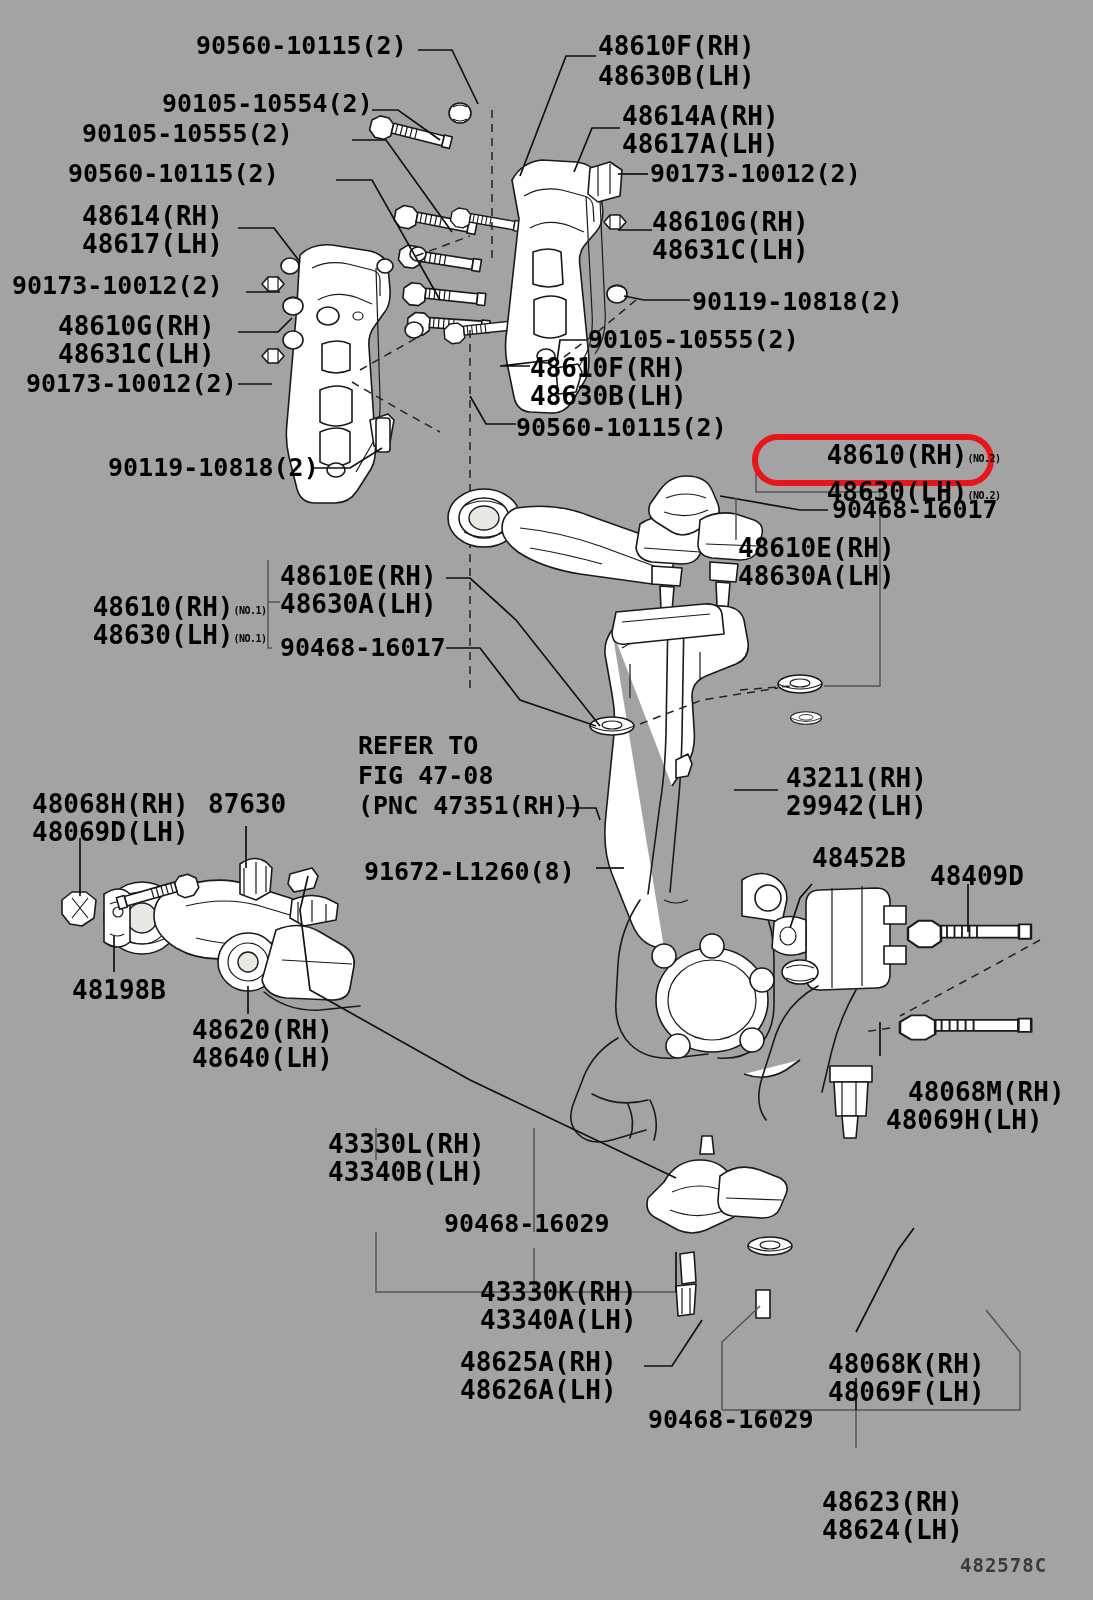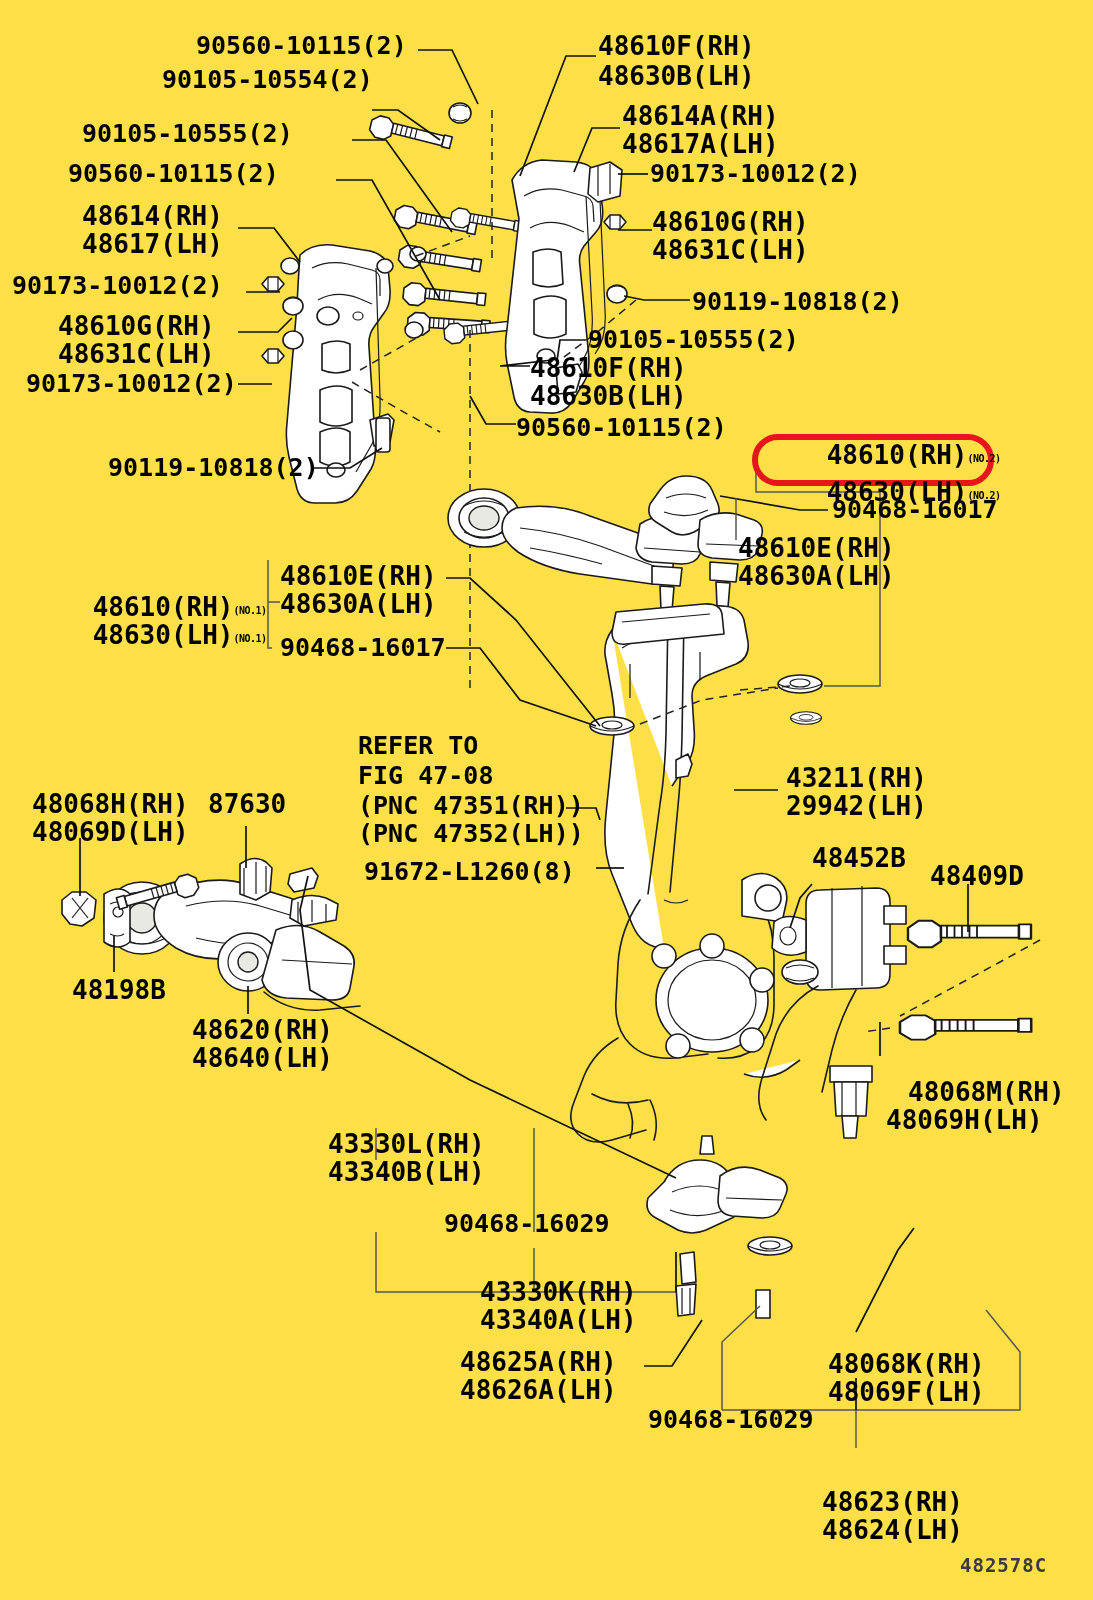--- a/index.html
+++ b/index.html
@@ -1,20 +1,20 @@
 <!DOCTYPE html>
 <html><head>
 <meta charset="utf-8">
 <title>Parts Diagram</title>
 <style>
   html,body{margin:0;padding:0;background:#ffffff;}
   #page{
     position:relative;
     width:1093px;height:1600px;
-    background:#fde047;
+    background:#a3a3a3;
     font-family:"DejaVu Sans Mono","Liberation Mono",monospace;
     overflow:hidden;
   }
   #art{position:absolute;left:0;top:0;width:1093px;height:1600px;}
   .lbl{
     position:absolute;
     color:#000;
     font-family:"DejaVu Sans Mono","Liberation Mono",monospace;
     font-weight:700;
     font-size:25px;
@@ -398,21 +398,21 @@
       <path class="brk" d="M722,1410 L1020,1410 L1020,1352 L986,1310"></path>
       <path class="brk" d="M856,1410 L856,1448"></path>
       <path class="lead" d="M856,1378 L856,1410"></path>
       <path class="lead" d="M914,1228 L898,1250 L856,1332"></path>
     </g>
   </svg>
 
   <div class="hl" style="left:752px;top:434px;width:242px;height:52px;"></div>
 
   <div class="lbl" style="left:196px;top:30px;">90560-10115(2)</div>
-  <div class="lbl" style="left:162px;top:64px;">90105-10554(2)</div>
+  <div class="lbl" style="left:162px;top:88px;">90105-10554(2)</div>
   <div class="lbl" style="left:82px;top:118px;">90105-10555(2)</div>
   <div class="lbl" style="left:68px;top:158px;">90560-10115(2)</div>
   <div class="lbl big" style="left:82px;top:200px;">48614(RH)</div>
   <div class="lbl big" style="left:82px;top:228px;">48617(LH)</div>
   <div class="lbl" style="left:12px;top:270px;">90173-10012(2)</div>
   <div class="lbl big" style="left:58px;top:310px;">48610G(RH)</div>
   <div class="lbl big" style="left:58px;top:338px;">48631C(LH)</div>
   <div class="lbl" style="left:26px;top:368px;">90173-10012(2)</div>
   <div class="lbl" style="left:108px;top:452px;">90119-10818(2)</div>
 
@@ -455,21 +455,20 @@
   <div class="lbl big" style="left:32px;top:788px;">48068H(RH)</div>
   <div class="lbl big" style="left:32px;top:816px;">48069D(LH)</div>
   <div class="lbl big" style="left:208px;top:788px;">87630</div>
   <div class="lbl big" style="left:72px;top:974px;">48198B</div>
   <div class="lbl big" style="left:192px;top:1014px;">48620(RH)</div>
   <div class="lbl big" style="left:192px;top:1042px;">48640(LH)</div>
 
   <div class="lbl" style="left:358px;top:730px;">REFER TO</div>
   <div class="lbl" style="left:358px;top:760px;">FIG 47-08</div>
   <div class="lbl" style="left:358px;top:790px;">(PNC 47351(RH))</div>
-  <div class="lbl" style="left:358px;top:818px;">(PNC 47352(LH))</div>
   <div class="lbl" style="left:364px;top:856px;">91672-L1260(8)</div>
 
   <div class="lbl big" style="left:812px;top:842px;">48452B</div>
   <div class="lbl big" style="left:930px;top:860px;">48409D</div>
   <div class="lbl big" style="left:908px;top:1076px;">48068M(RH)</div>
   <div class="lbl big" style="left:886px;top:1104px;">48069H(LH)</div>
 
   <div class="lbl big" style="left:328px;top:1128px;">43330L(RH)</div>
   <div class="lbl big" style="left:328px;top:1156px;">43340B(LH)</div>
   <div class="lbl" style="left:444px;top:1208px;">90468-16029</div>

